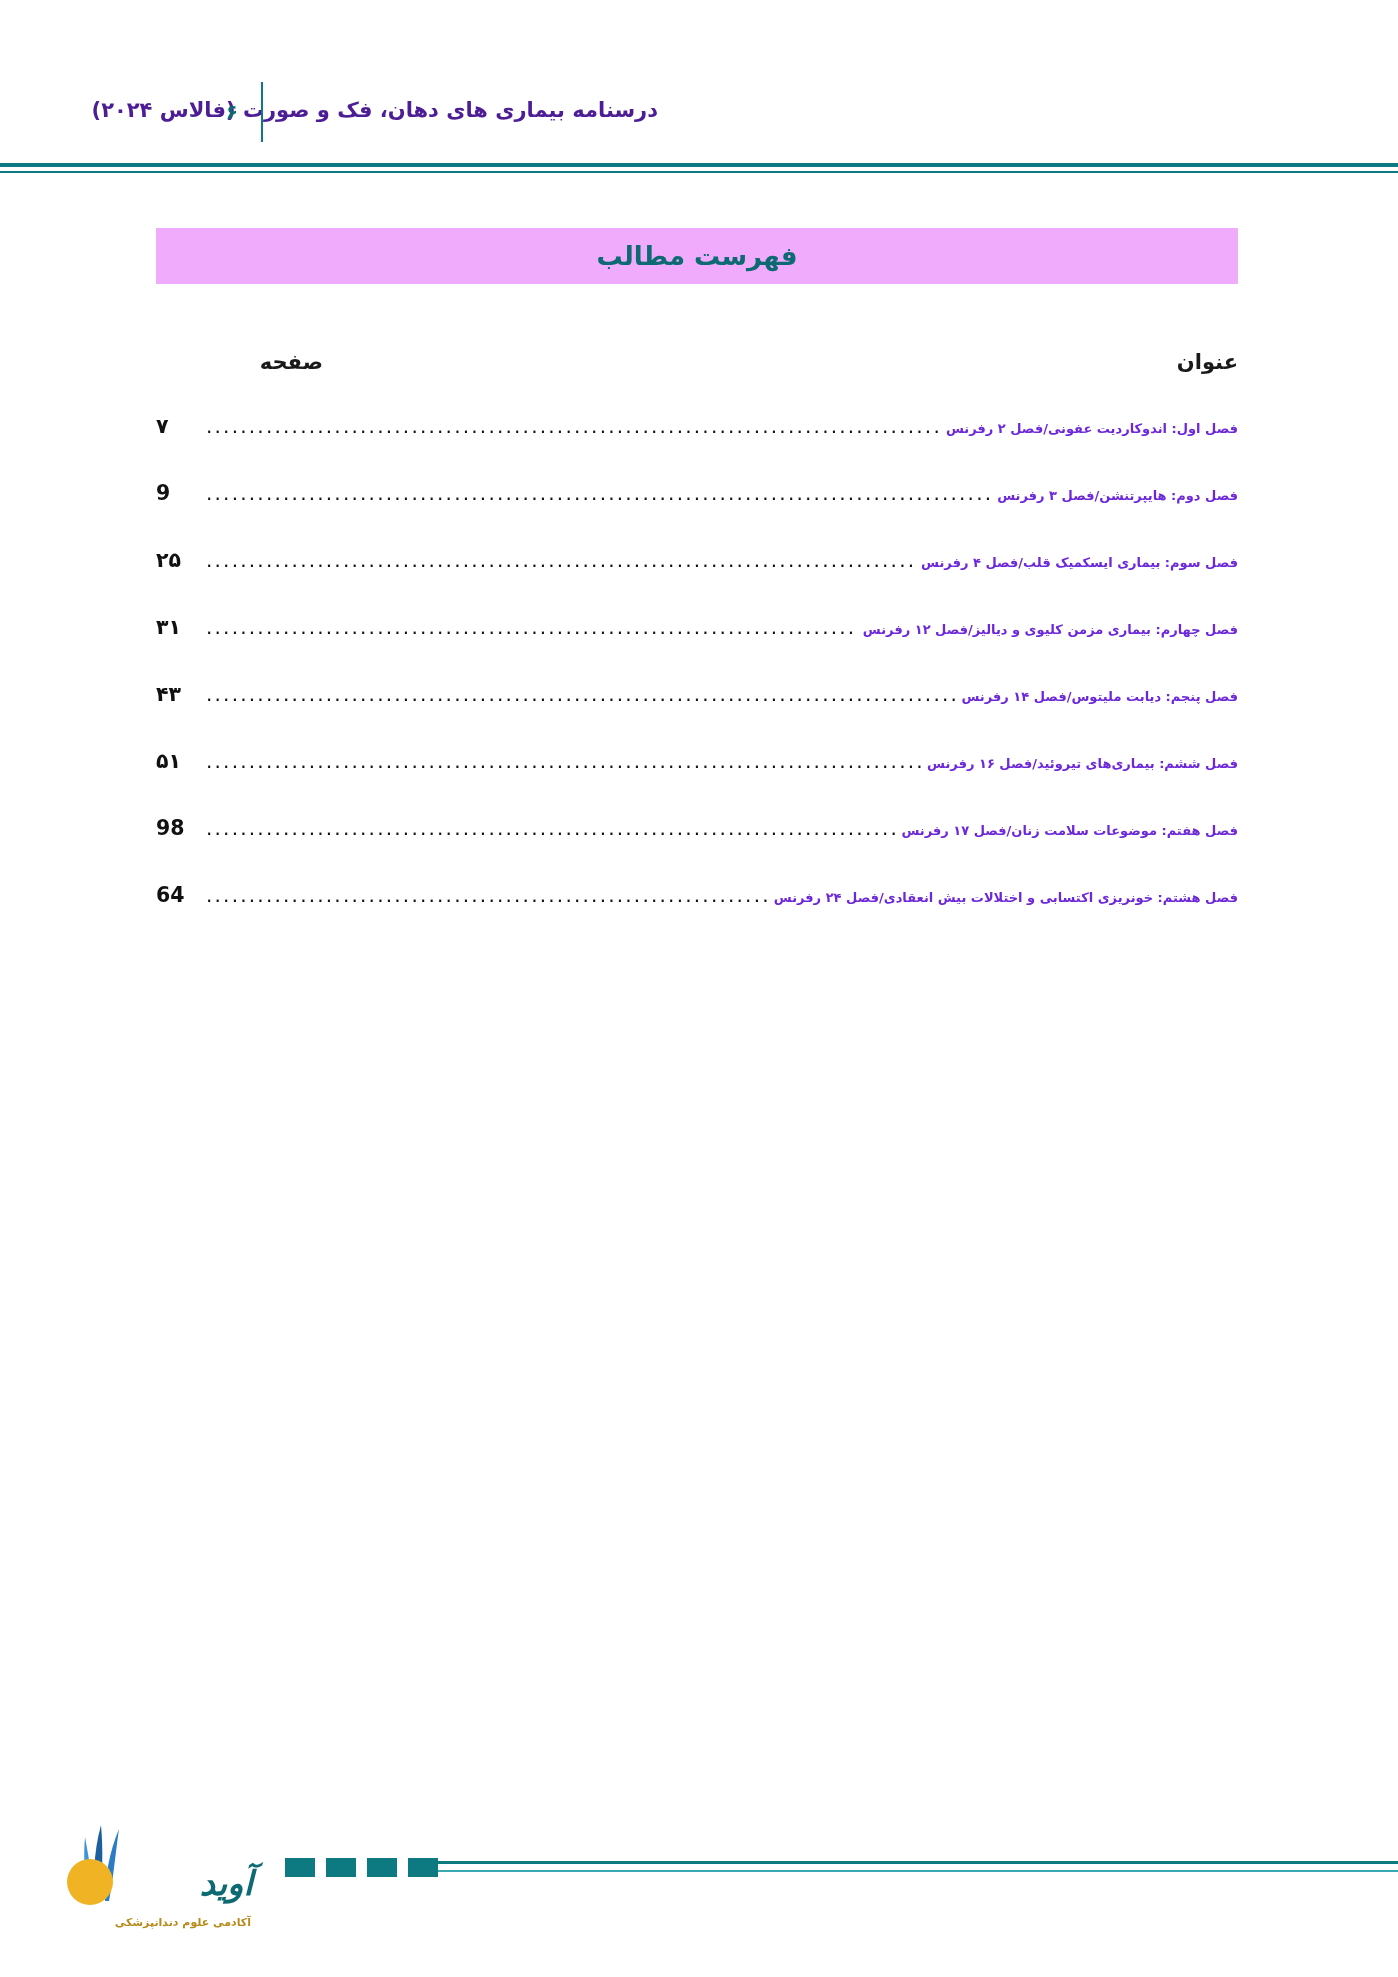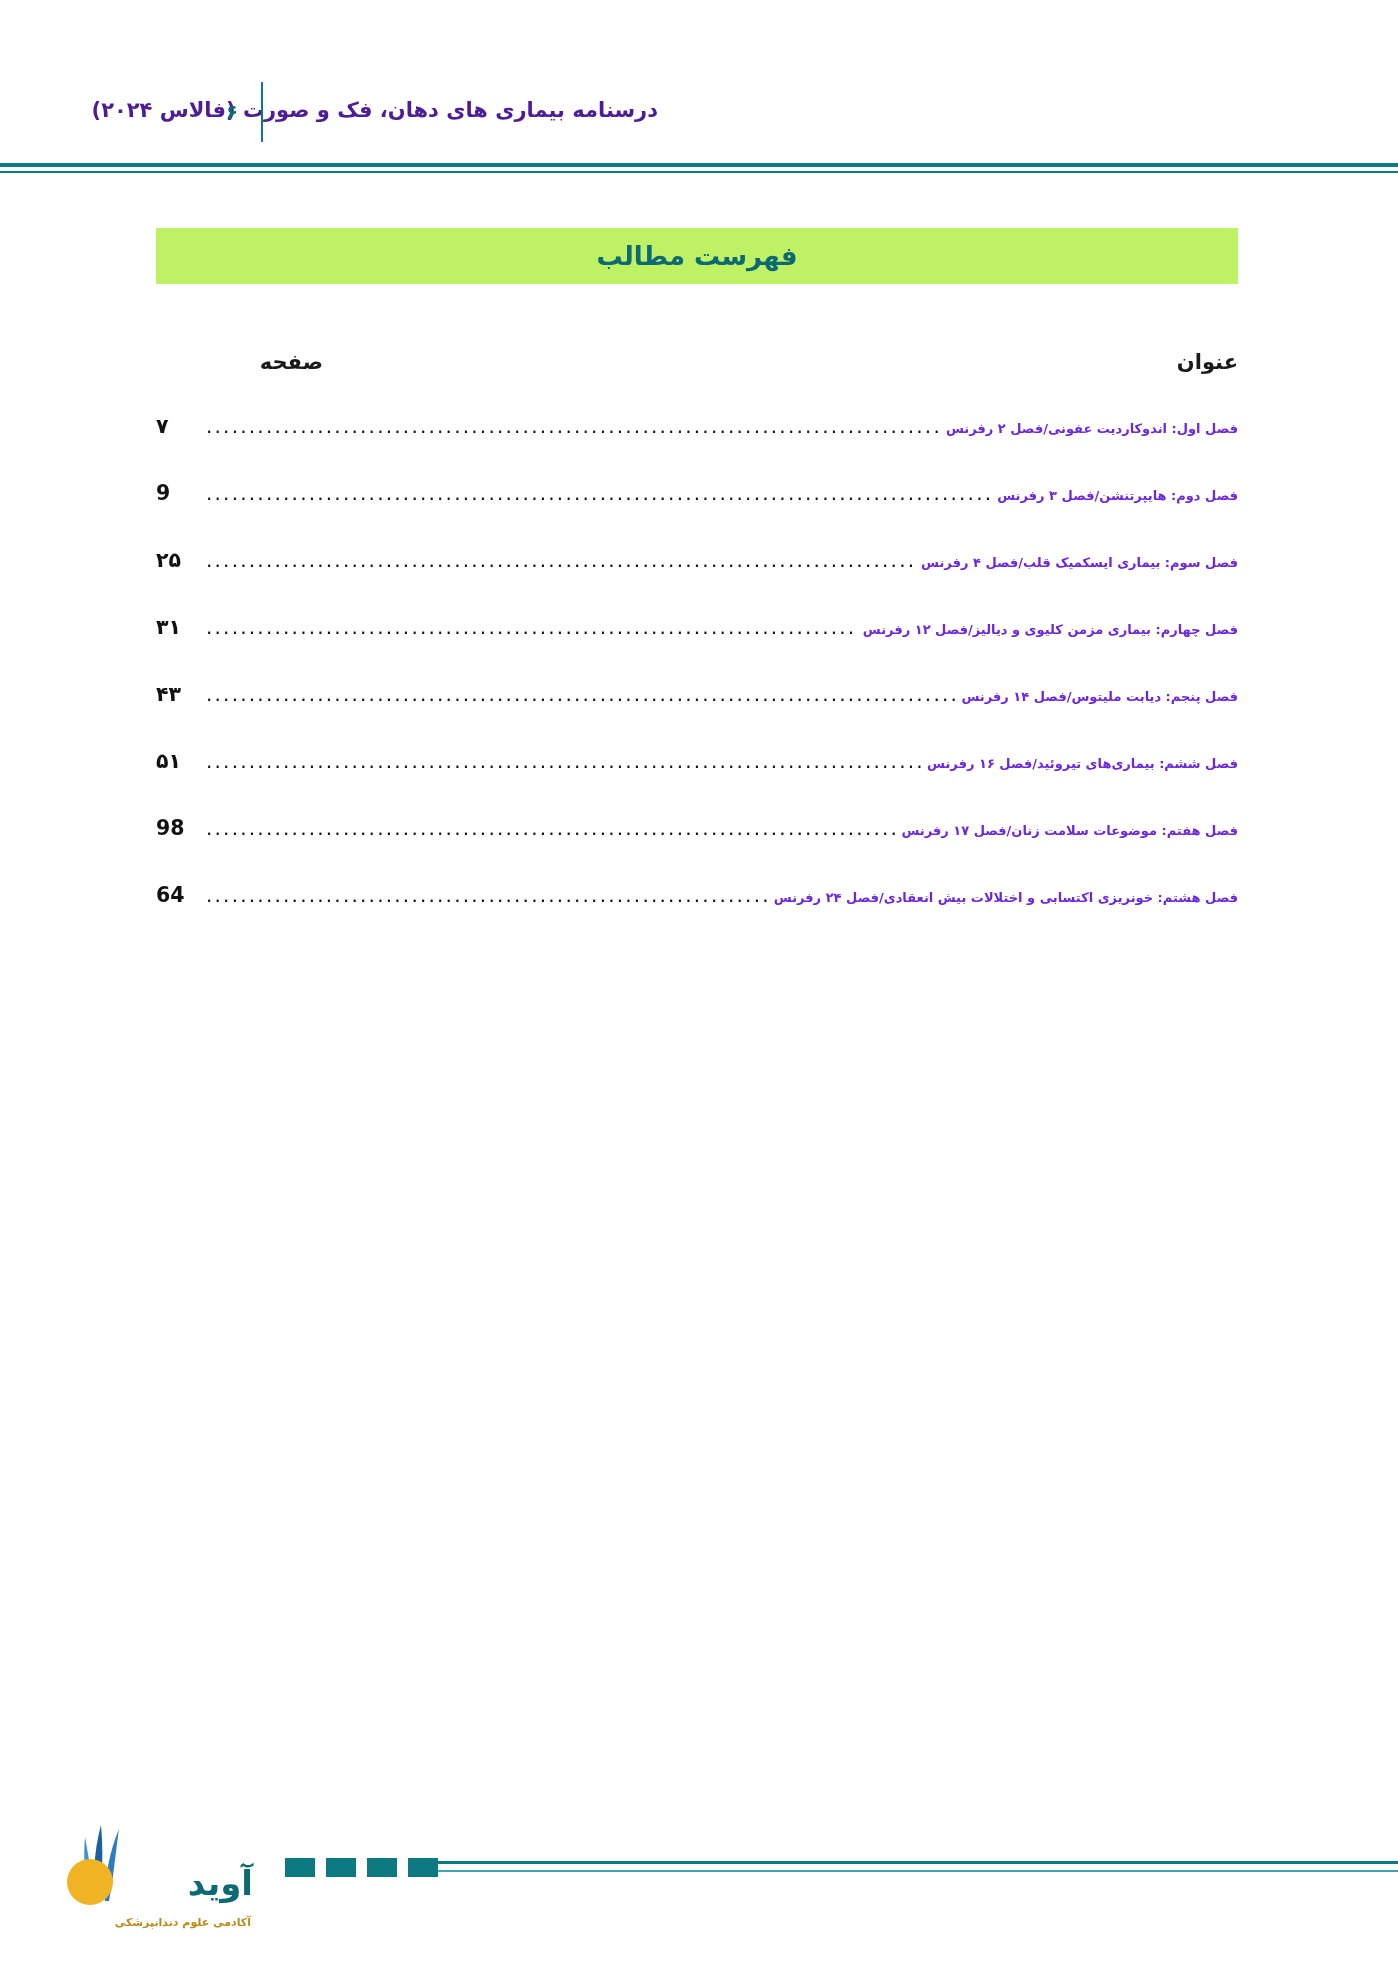--- a/index.html
+++ b/index.html
@@ -70,21 +70,21 @@
     color: #0d6a72;
   }
 
   
   .toc-band {
     position: absolute;
     top: 228px;
     right: 160px;
     width: 1082px;
     height: 56px;
-    background: #bef264;
+    background: #f0abfc;
   }
   .toc-band-text {
     position: absolute;
     top: 0;
     right: 0;
     left: 0;
     line-height: 56px;
     text-align: center;
     font-size: 26px;
     font-weight: bold;
@@ -194,20 +194,21 @@
     height: 120px;
   }
   .logo-word {
     position: absolute;
     bottom: 34px;
     right: 0;
     font-size: 34px;
     font-weight: bold;
     color: #0d6a72;
     letter-spacing: -1px;
+    font-style: italic;
   }
   .logo-sub {
     position: absolute;
     bottom: 8px;
     right: 2px;
     font-size: 11px;
     font-weight: bold;
     color: #b78a1a;
     white-space: nowrap;
     text-align: right;

